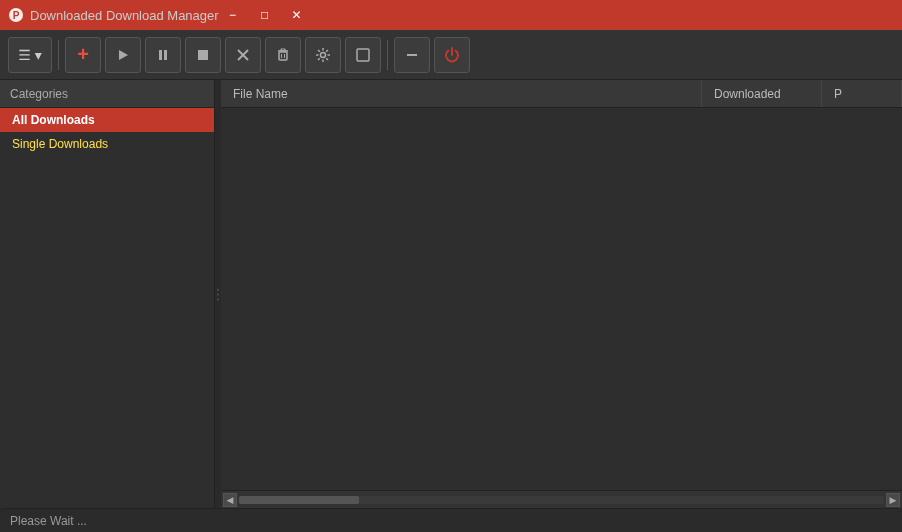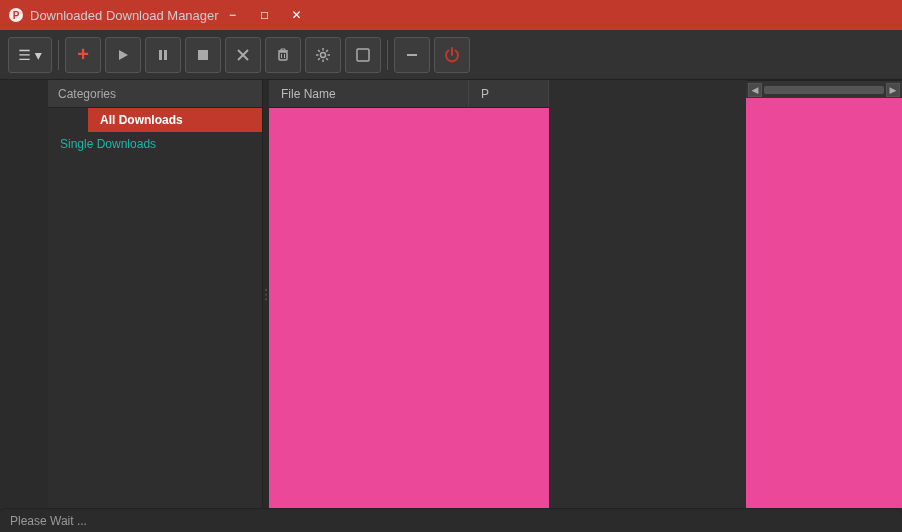--- a/index.html
+++ b/index.html
@@ -86,21 +86,20 @@
       height: 30px;
       background: #555;
       margin: 0 2px;
     }
 
     
     #main {
       flex: 1;
       display: flex;
       overflow: hidden;
-      padding-left: 48px;
     }
 
     
     #sidebar {
       width: 215px;
       background: #2e2e2e;
       flex-shrink: 0;
       display: flex;
       flex-direction: column;
       border-right: 1px solid #222;
@@ -112,27 +111,26 @@
       align-items: center;
       padding: 0 10px;
       font-size: 12px;
       color: #aaa;
       border-bottom: 1px solid #222;
     }
     .sidebar-item {
       padding: 5px 12px;
       font-size: 12px;
       cursor: pointer;
-      color: #14b8a6;
+      color: #fde047;
     }
     .sidebar-item.active {
       background: #c0392b;
       color: #fff;
       font-weight: bold;
-      margin-left: 40px;
     }
 
     
     #divider {
       width: 6px;
       background: #2a2a2a;
       cursor: col-resize;
       display: flex;
       align-items: center;
       justify-content: center;
@@ -141,22 +139,22 @@
     #divider::after {
       content: '⋮';
       color: #555;
       font-size: 14px;
     }
 
     
     #download-area {
       flex: 1;
       display: flex;
-      flex-direction: row;
-      background: #ec4899;
+      flex-direction: column;
+      background: #bef264;
       overflow: hidden;
     }
     #table-header {
       height: 28px;
       background: #383838;
       display: flex;
       align-items: center;
       border-bottom: 1px solid #222;
       flex-shrink: 0;
     }
@@ -332,20 +330,21 @@
     <div class="sidebar-item">
       <span>Single Downloads</span>
     </div>
   </div>
 
   <div id="divider"></div>
 
   <div id="download-area">
     <div id="table-header">
       <div class="th-cell file-name">File Name</div>
+      <div class="th-cell downloaded">Downloaded</div>
       <div class="th-cell progress">P</div>
     </div>
     <div id="table-body"></div>
     <div id="hscrollbar">
       <div class="scroll-arrow">◀</div>
       <div class="scroll-track">
         <div class="scroll-thumb"></div>
       </div>
       <div class="scroll-arrow">▶</div>
     </div>

